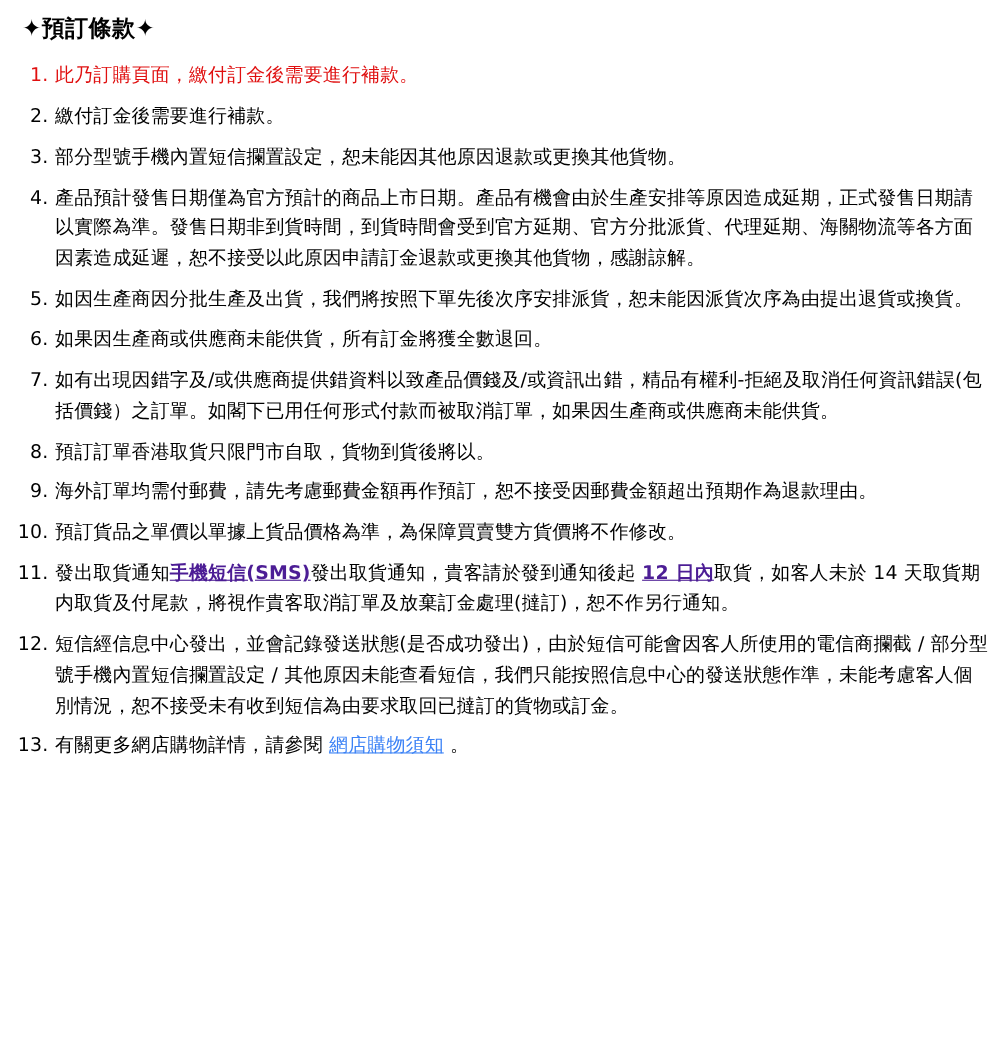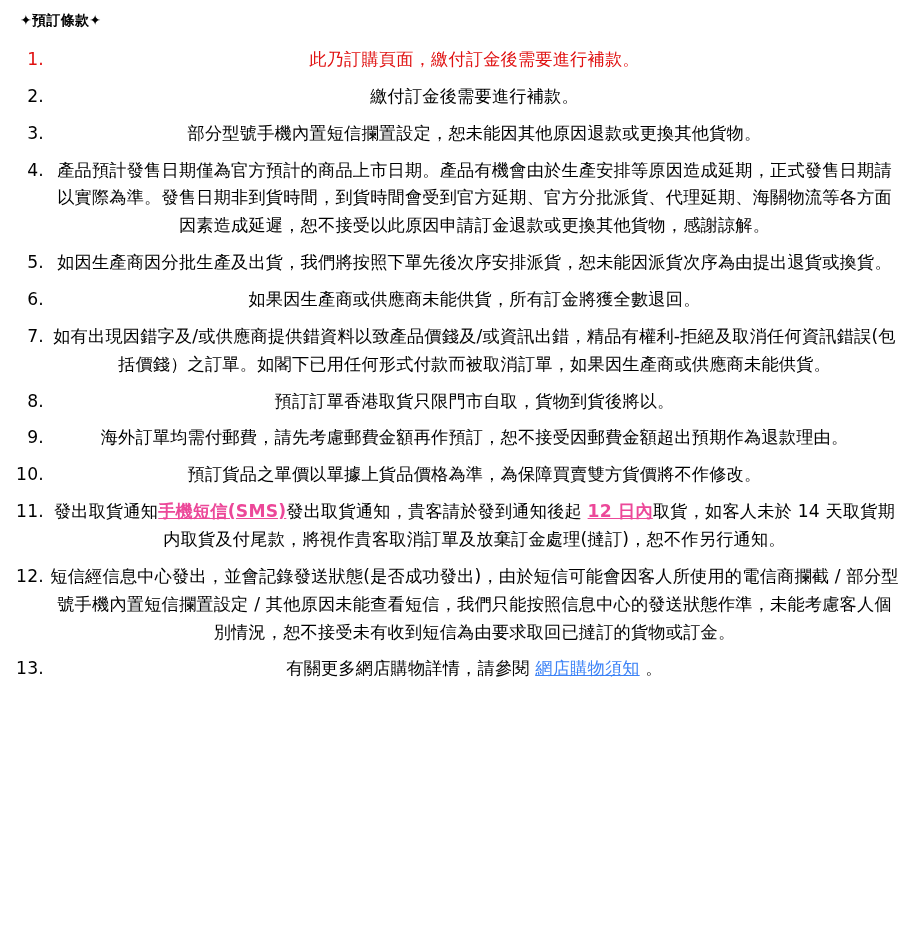--- a/index.html
+++ b/index.html
@@ -26,59 +26,59 @@
     letter-spacing: 0.2px;
     line-height: 1.5;
     margin: 4px 0 14px 0;
     white-space: nowrap;
   }
   .notice .star {
     text-decoration: none;
     display: inline-block;
   }
   .section-title {
-    font-size: 14px;
+    font-size: 21px;
     font-weight: bold;
     color: #000000;
     margin: 0 0 16px 6px;
     letter-spacing: 0.3px;
   }
   ol.terms {
     list-style: none;
     margin: 0;
     padding: 0;
     counter-reset: item;
   }
   ol.terms > li {
     position: relative;
     padding-left: 36px;
     margin-bottom: 9px;
     font-size: 17.2px;
     line-height: 1.62;
     letter-spacing: 0.2px;
-    text-align: center;
+    text-align: left;
   }
   ol.terms > li::before {
     counter-increment: item;
     content: counter(item) ".";
     position: absolute;
     left: 0;
     top: 0;
     width: 30px;
     text-align: right;
     font-size: 17.2px;
   }
   ol.terms > li.red {
     color: #e01010;
   }
   ol.terms > li.red::before {
     color: #e01010;
   }
   .u-red {
-    color: #ec4899;
+    color: #4c1d95;
     text-decoration: underline;
     font-weight: bold;
   }
   .link {
     color: #3b82f6;
     text-decoration: underline;
     cursor: pointer;
   }
 </style>
 </head>

